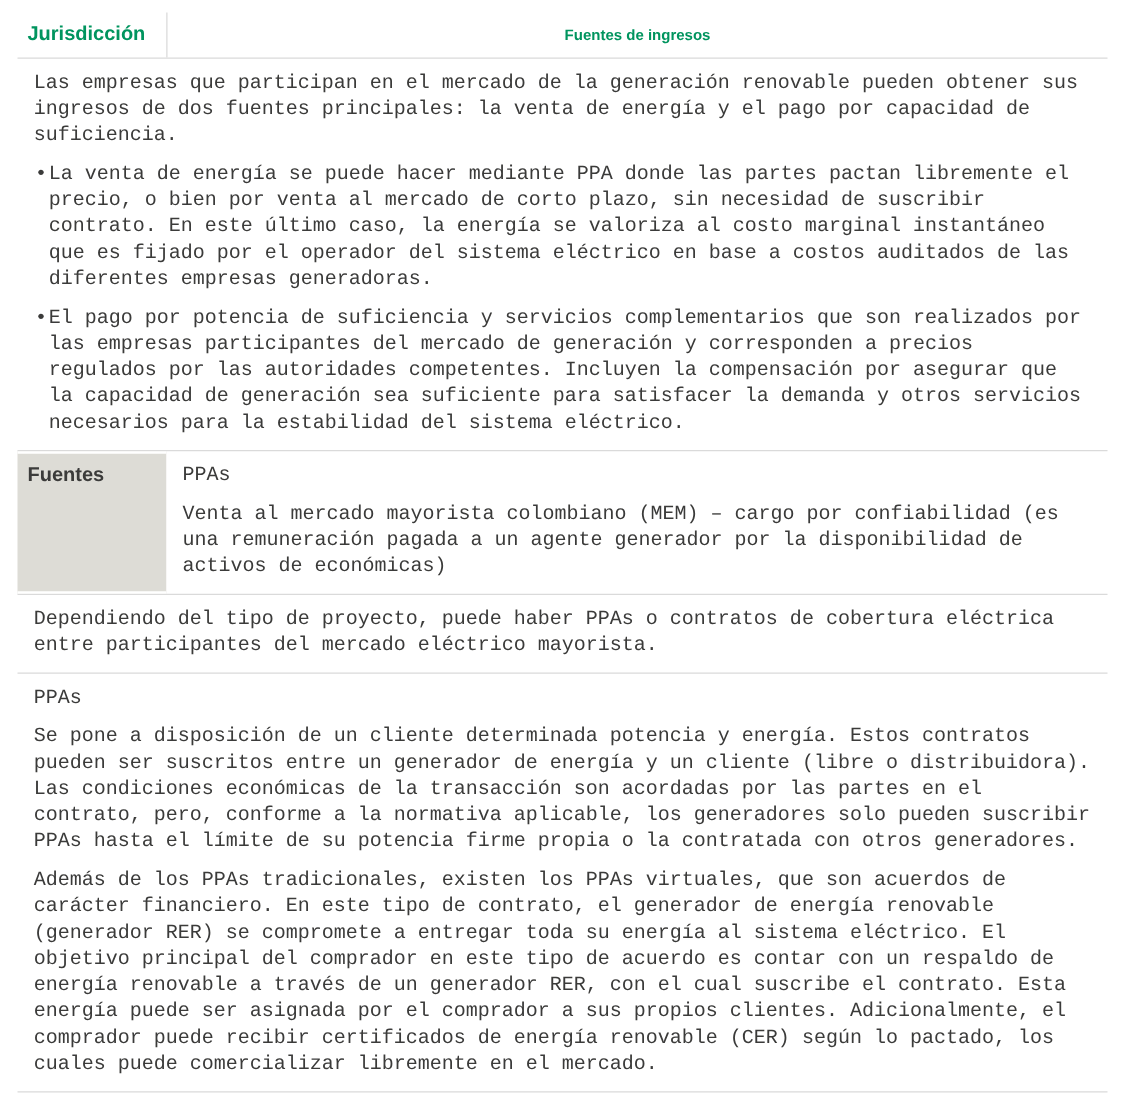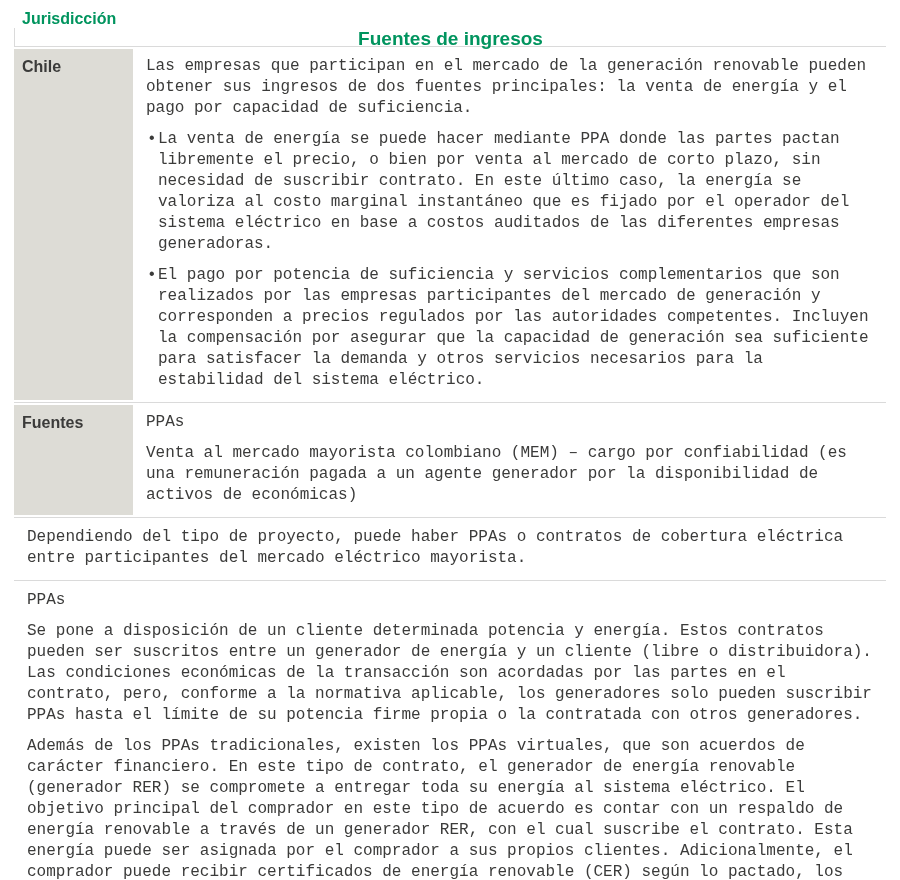--- a/index.html
+++ b/index.html
@@ -17,39 +17,38 @@
   .table-wrap {
     margin: 10px 14px 0 14px;
   }
   .trow {
     display: flex;
     align-items: stretch;
     border-bottom: 1px solid var(--line, #dadada);
   }
   .trow-header {
     height: 36px;
-    flex-direction: column;
   }
   .hcell-left {
     width: 119px;
     box-sizing: border-box;
     display: flex;
     align-items: center;
     padding-left: 8px;
     font-size: 16px;
     font-weight: bold;
     color: var(--accent, #00945e);
   }
   .hcell-right {
     flex: 1;
     border-left: 1px solid var(--line, #dadada);
     display: flex;
     align-items: center;
     justify-content: center;
-    font-size: 19px;
+    font-size: 12px;
     font-weight: bold;
     color: var(--accent, #00945e);
   }
   .cell-jur {
     width: 119px;
     box-sizing: border-box;
     background: var(--label-bg, #dddcd6);
     border-top: 2px solid #ffffff;
     border-bottom: 2px solid #ffffff;
     padding: 8px 6px 8px 8px;
@@ -84,21 +83,20 @@
 </head>
 <body>
 
 <div class="table-wrap">
   <div class="trow trow-header">
     <div class="hcell-left">Jurisdicción</div>
     <div class="hcell-right">Fuentes de ingresos</div>
   </div>
   <div>
       <div class="trow">
-        <div class="cell-jur">Chile</div>
         <div class="cell-content">
           <div class="para">Las empresas que participan en el mercado de la generación renovable pueden obtener sus ingresos de dos fuentes principales: la venta de energía y el pago por capacidad de suficiencia.</div>
           <div class="para bullet"><span class="bullet-marker">•</span><span>La venta de energía se puede hacer mediante PPA donde las partes pactan libremente el precio, o bien por venta al mercado de corto plazo, sin necesidad de suscribir contrato. En este último caso, la energía se valoriza al costo marginal instantáneo que es fijado por el operador del sistema eléctrico en base a costos auditados de las diferentes empresas generadoras.</span></div>
           <div class="para bullet"><span class="bullet-marker">•</span><span>El pago por potencia de suficiencia y servicios complementarios que son realizados por las empresas participantes del mercado de generación y corresponden a precios regulados por las autoridades competentes. Incluyen la compensación por asegurar que la capacidad de generación sea suficiente para satisfacer la demanda y otros servicios necesarios para la estabilidad del sistema eléctrico.</span></div>
         </div>
       </div>
       <div class="trow">
         <div class="cell-jur">Fuentes</div>
         <div class="cell-content">
           <div class="para">PPAs</div>

